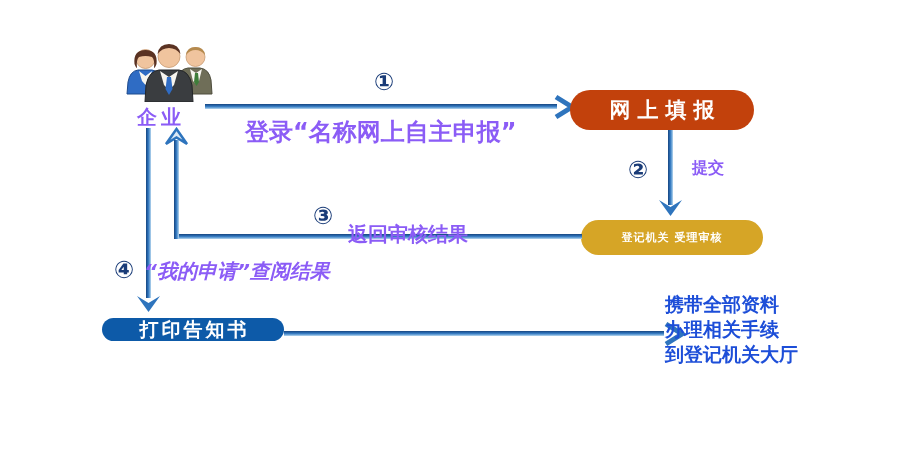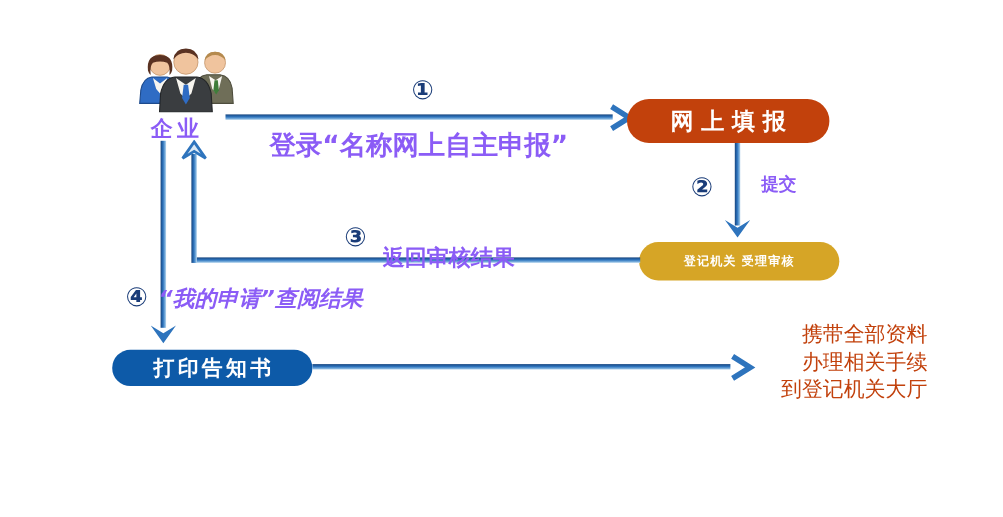--- a/index.html
+++ b/index.html
@@ -35,38 +35,38 @@
     left:570px;top:90px;width:184px;height:40px;
     background:#c2410c;
     font-size:21px;letter-spacing:7px;text-indent:7px;
   }
   .pill-gold{
     left:581px;top:220px;width:182px;height:35px;
     background:#d6a526;
     font-size:11px;letter-spacing:1px;
   }
   .pill-blue{
-    left:102px;top:318px;width:182px;height:33px;
+    left:102px;top:318px;width:182px;height:23px;
     background:#0d5aa8;
     font-size:19px;letter-spacing:3px;text-indent:3px;
   }
   .hline{
     position:absolute;height:5px;
     background:linear-gradient(180deg,#17457f 0%,#2e74bd 45%,#7fb2de 82%,#c2dcf0 100%);
   }
   .vline{
     position:absolute;width:5px;
     background:linear-gradient(90deg,#17457f 0%,#2e74bd 45%,#7fb2de 82%,#c2dcf0 100%);
   }
   .ah{position:absolute;line-height:0;}
   .note{
     position:absolute;
     left:665px;top:292px;width:178px;
-    color:#c2410c;font-weight:normal;font-size:19px;
-    line-height:25px;text-align:right;
+    color:#1d4ed8;font-weight:bold;font-size:19px;
+    line-height:25px;text-align:left;
   }
   .people{position:absolute;left:124px;top:40px;}
 </style>
 </head>
 <body>
 
 <div class="canvas">
 
   <svg class="people" width="90" height="62" viewBox="0 0 90 62">
 

